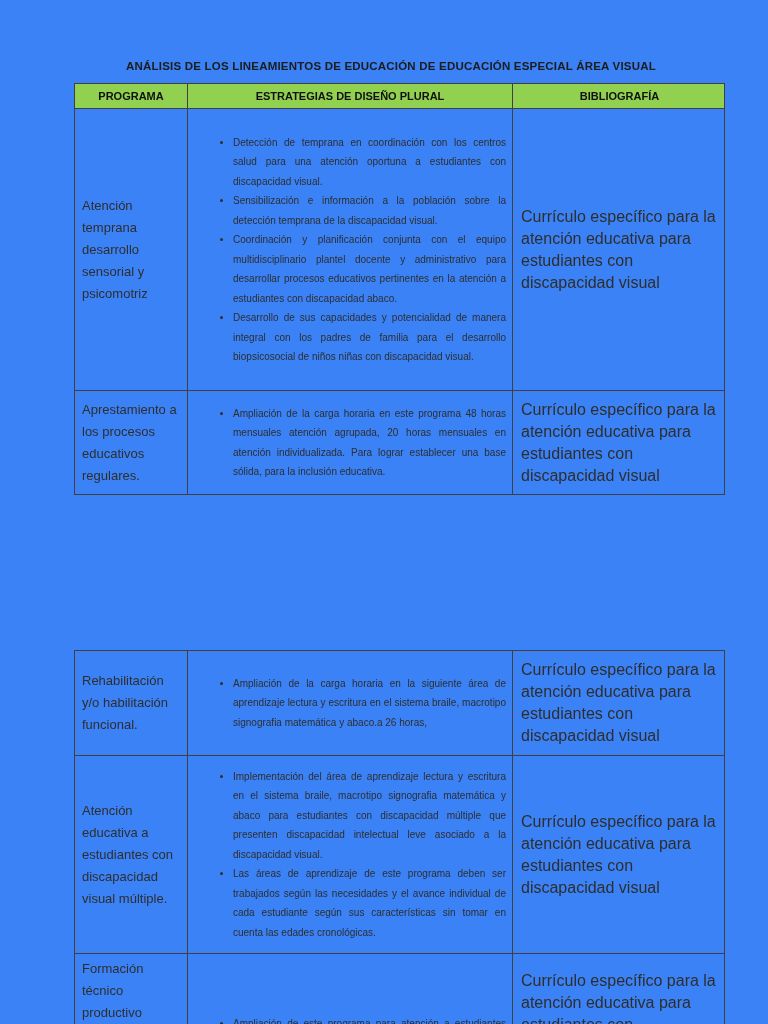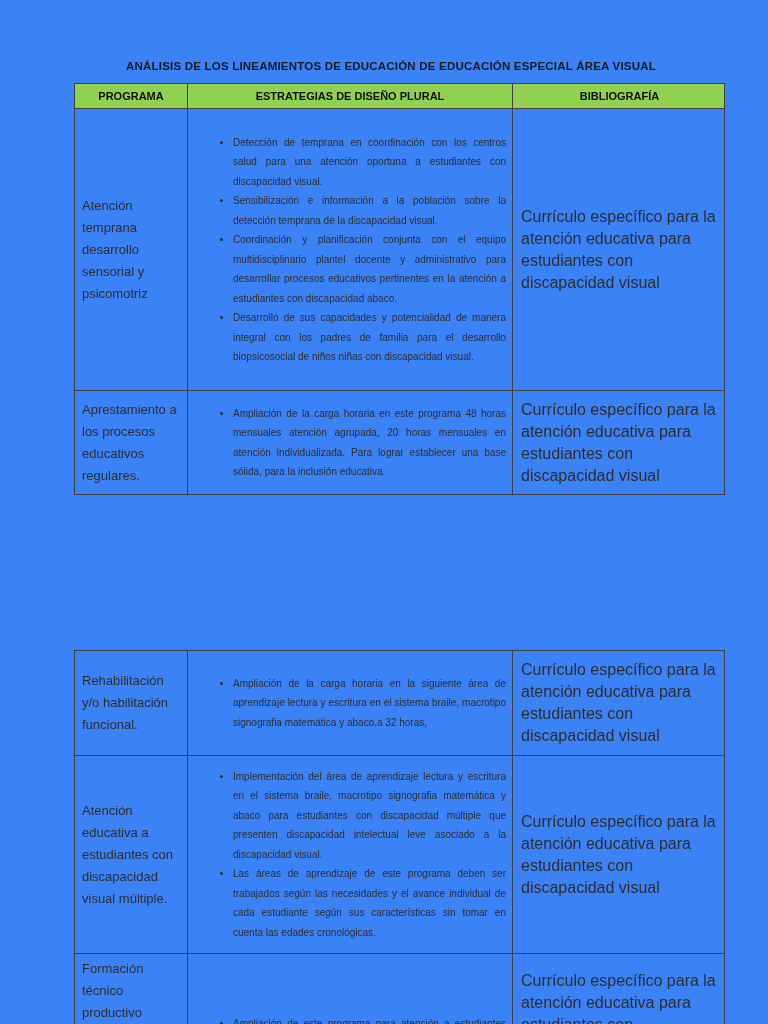--- a/index.html
+++ b/index.html
@@ -131,21 +131,21 @@
     <colgroup>
         <col class="c1">
         <col class="c2">
         <col class="c3">
       </colgroup>
     <tbody>
         <tr class="r-105">
       <td class="prog">Rehabilitación y/o habilitación funcional.</td>
       <td class="strat">
         <ul>
-          <li>Ampliación de la carga horaria en la siguiente área de aprendizaje lectura y escritura en el sistema braile, macrotipo signografia matemática y abaco.a 32 horas,</li>
+          <li>Ampliación de la carga horaria en la siguiente área de aprendizaje lectura y escritura en el sistema braile, macrotipo signografia matemática y abaco.a 26 horas,</li>
         </ul>
       </td>
       <td class="bib">Currículo específico para la atención educativa para estudiantes con discapacidad visual</td>
     </tr>
     <tr class="r-198">
       <td class="prog">Atención educativa a estudiantes con discapacidad visual múltiple.</td>
       <td class="strat">
         <ul>
           <li>Implementación del área de aprendizaje lectura y escritura en el sistema braile, macrotipo signografia matemática y abaco para estudiantes con discapacidad múltiple que presenten discapacidad intelectual leve asociado a la discapacidad visual.</li>
           <li>Las áreas de aprendizaje de este programa deben ser trabajados según las necesidades y el avance individual de cada estudiante según sus características sin tomar en cuenta las edades cronológicas.</li>

